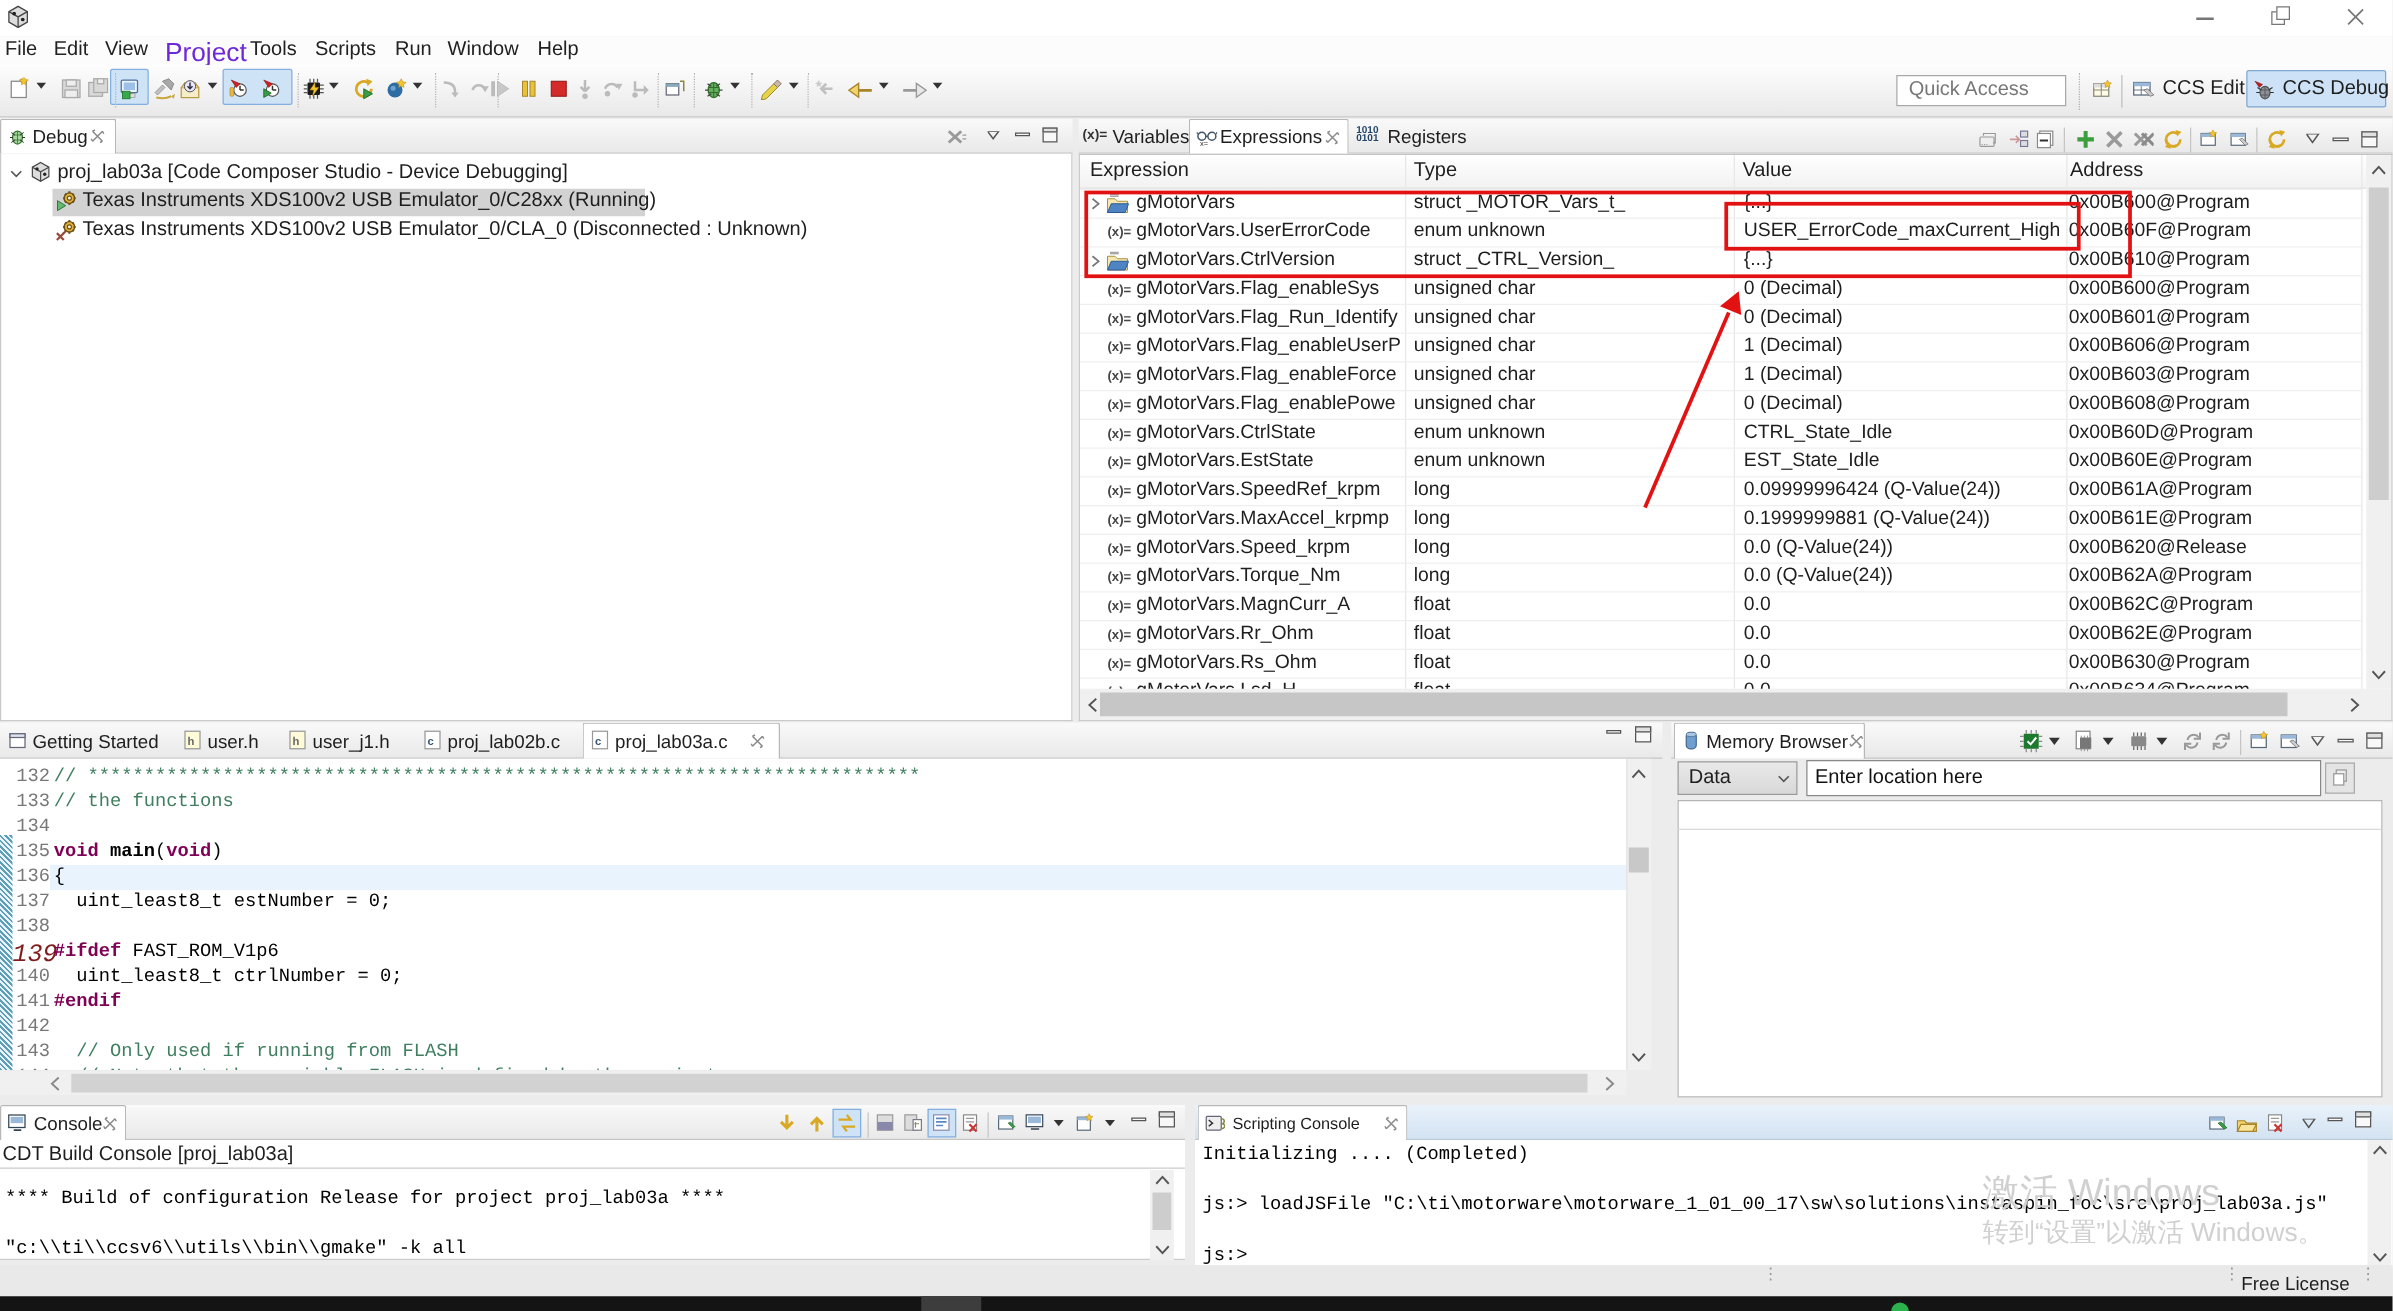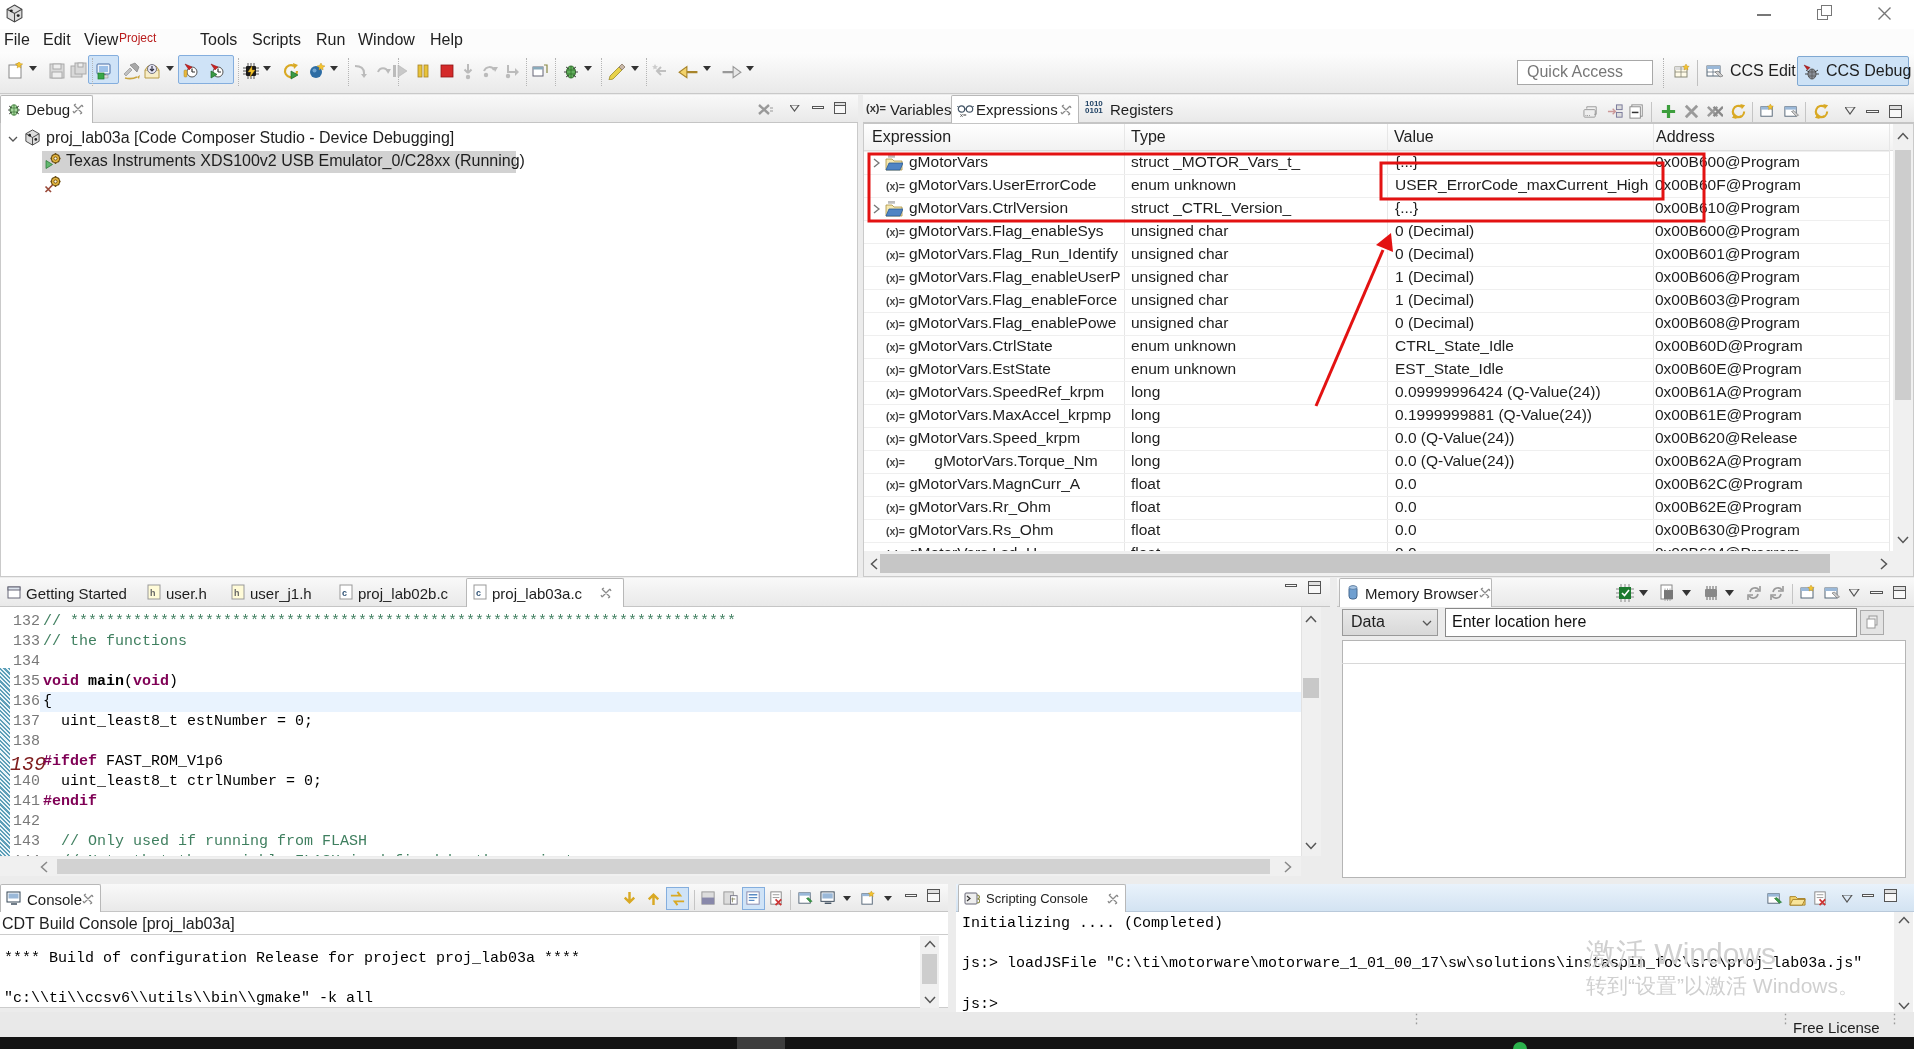--- a/index.html
+++ b/index.html
@@ -26,21 +26,21 @@
   <div class="abs" style="left:1817px;top:9px;width:11px;height:11px;border:1px solid #777;background:#fff;"></div>
   <div class="abs" style="left:1821px;top:5px;width:11px;height:11px;border:1px solid #777;background:#fff;"></div>
   <svg class="abs" style="left:1877px;top:6px" width="15" height="15">
       <path d="M1.5 1.5 L13.5 13.5 M13.5 1.5 L1.5 13.5" stroke="#777" stroke-width="1.4"></path>
     </svg>
 </div>
 <div class="abs" style="left:0;top:29px;width:1914px;height:23px;background:#fcfcfc;">
   <div class="abs" style="left:4px;top:2px;font-size:16px;color:#222;">File</div>
   <div class="abs" style="left:43px;top:2px;font-size:16px;color:#222;">Edit</div>
   <div class="abs" style="left:84px;top:2px;font-size:16px;color:#222;">View</div>
-  <div class="abs" style="left:119px;top:2px;font-size:12px;color:#b91c1c;">Project</div>
+  <div class="abs" style="left:132px;top:2px;font-size:21px;color:#6d28d9;">Project</div>
   <div class="abs" style="left:200px;top:2px;font-size:16px;color:#222;">Tools</div>
   <div class="abs" style="left:252px;top:2px;font-size:16px;color:#222;">Scripts</div>
   <div class="abs" style="left:316px;top:2px;font-size:16px;color:#222;">Run</div>
   <div class="abs" style="left:358px;top:2px;font-size:16px;color:#222;">Window</div>
   <div class="abs" style="left:430px;top:2px;font-size:16px;color:#222;">Help</div>
 </div>
 <div class="abs" style="left:0;top:52px;width:1914px;height:42px;background:linear-gradient(#fdfdfd,#e9e9e9);border-bottom:1px solid #c9c9c9;">
   <div class="abs" style="left:88px;top:3px;width:31px;height:29px;background:#cfe3f7;border:1px solid #84aede;border-radius:2px;"></div>
   <div class="abs" style="left:178px;top:3px;width:56px;height:29px;background:#cfe3f7;border:1px solid #84aede;border-radius:2px;"></div>
   <svg class="abs" style="left:7px;top:10px" width="18" height="18" viewBox="0 0 18 18">
@@ -268,20 +268,21 @@
     </svg>
   <div class="abs" style="left:66px;top:57px;font-size:16px;color:#1e1e1e;">Texas Instruments XDS100v2 USB Emulator_0/C28xx (Running)</div>
   <svg class="abs" style="left:44px;top:80px" width="19" height="18" viewBox="0 0 19 18">
       <circle cx="11.5" cy="6.5" r="4.2" fill="#e2b33c" stroke="#6b4f14" stroke-width="1.1"></circle>
       <circle cx="11.5" cy="6.5" r="1.6" fill="#fff8e0" stroke="#6b4f14" stroke-width=".9"></circle>
       <g stroke="#6b4f14" stroke-width="1.6">
         <path d="M11.5 1 v1.6 M11.5 10.4 v1.6 M6.5 6.5 h1.6 M14.9 6.5 h1.6 M8 3 l1 1 M14 9 l1 1 M8 10 l1 -1 M14 4 l1 -1"></path>
       </g>
       <path d="M1.5 11.5 l5.5 5.5 M7 11.5 l-5.5 5.5 M8.5 10 l-2.5 2.5" stroke="#9a4a3a" stroke-width="1.7"></path>
     </svg>
+  <div class="abs" style="left:66px;top:80px;font-size:16px;color:#1e1e1e;">Texas Instruments XDS100v2 USB Emulator_0/CLA_0 (Disconnected : Unknown)</div>
 </div>
 
 <div class="abs" style="left:863px;top:95px;width:1051px;height:482px;">
   <div class="abs tabbar" style="left:0;top:0;width:1051px;height:28px;"></div>
   <div class="abs tab-active" style="left:88px;top:0;width:128px;height:28px;"></div>
   <div class="abs" style="left:3px;top:7px;font-size:11px;color:#333;font-weight:bold;">(x)=</div>
   <div class="abs" style="left:27px;top:6px;font-size:15px;color:#1e1e1e;">Variables</div>
   <svg class="abs" style="left:94px;top:6px" width="17" height="16" viewBox="0 0 17 16">
       <circle cx="4.5" cy="8" r="3.2" fill="none" stroke="#456" stroke-width="1.2"></circle>
       <circle cx="12.5" cy="8" r="3.2" fill="none" stroke="#456" stroke-width="1.2"></circle>
@@ -392,21 +393,21 @@
     <div class="abs" style="left:531px;top:282px;font-size:15.5px;color:#1e1e1e;">0.1999999881 (Q-Value(24))</div>
     <div class="abs" style="left:791px;top:282px;font-size:15.5px;color:#1e1e1e;">0x00B61E@Program</div>
     <div class="abs rowline" style="left:0;top:303px;width:1025px;"></div>
     <div class="abs" style="left:22px;top:309px;font-size:10.5px;font-weight:bold;color:#444;">(x)=</div>
     <div class="abs" style="left:45px;top:305px;width:214px;overflow:hidden;font-size:15.5px;color:#1e1e1e;white-space:pre;">gMotorVars.Speed_krpm</div>
     <div class="abs" style="left:267px;top:305px;font-size:15.5px;color:#1e1e1e;">long</div>
     <div class="abs" style="left:531px;top:305px;font-size:15.5px;color:#1e1e1e;">0.0 (Q-Value(24))</div>
     <div class="abs" style="left:791px;top:305px;font-size:15.5px;color:#1e1e1e;">0x00B620@Release</div>
     <div class="abs rowline" style="left:0;top:326px;width:1025px;"></div>
     <div class="abs" style="left:22px;top:332px;font-size:10.5px;font-weight:bold;color:#444;">(x)=</div>
-    <div class="abs" style="left:45px;top:328px;width:214px;overflow:hidden;font-size:15.5px;color:#1e1e1e;white-space:pre;text-align:center;">gMotorVars.Torque_Nm</div>
+    <div class="abs" style="left:45px;top:328px;width:214px;overflow:hidden;font-size:15.5px;color:#1e1e1e;white-space:pre;">gMotorVars.Torque_Nm</div>
     <div class="abs" style="left:267px;top:328px;font-size:15.5px;color:#1e1e1e;">long</div>
     <div class="abs" style="left:531px;top:328px;font-size:15.5px;color:#1e1e1e;">0.0 (Q-Value(24))</div>
     <div class="abs" style="left:791px;top:328px;font-size:15.5px;color:#1e1e1e;">0x00B62A@Program</div>
     <div class="abs rowline" style="left:0;top:349px;width:1025px;"></div>
     <div class="abs" style="left:22px;top:355px;font-size:10.5px;font-weight:bold;color:#444;">(x)=</div>
     <div class="abs" style="left:45px;top:351px;width:214px;overflow:hidden;font-size:15.5px;color:#1e1e1e;white-space:pre;">gMotorVars.MagnCurr_A</div>
     <div class="abs" style="left:267px;top:351px;font-size:15.5px;color:#1e1e1e;">float</div>
     <div class="abs" style="left:531px;top:351px;font-size:15.5px;color:#1e1e1e;">0.0</div>
     <div class="abs" style="left:791px;top:351px;font-size:15.5px;color:#1e1e1e;">0x00B62C@Program</div>
     <div class="abs rowline" style="left:0;top:372px;width:1025px;"></div>

